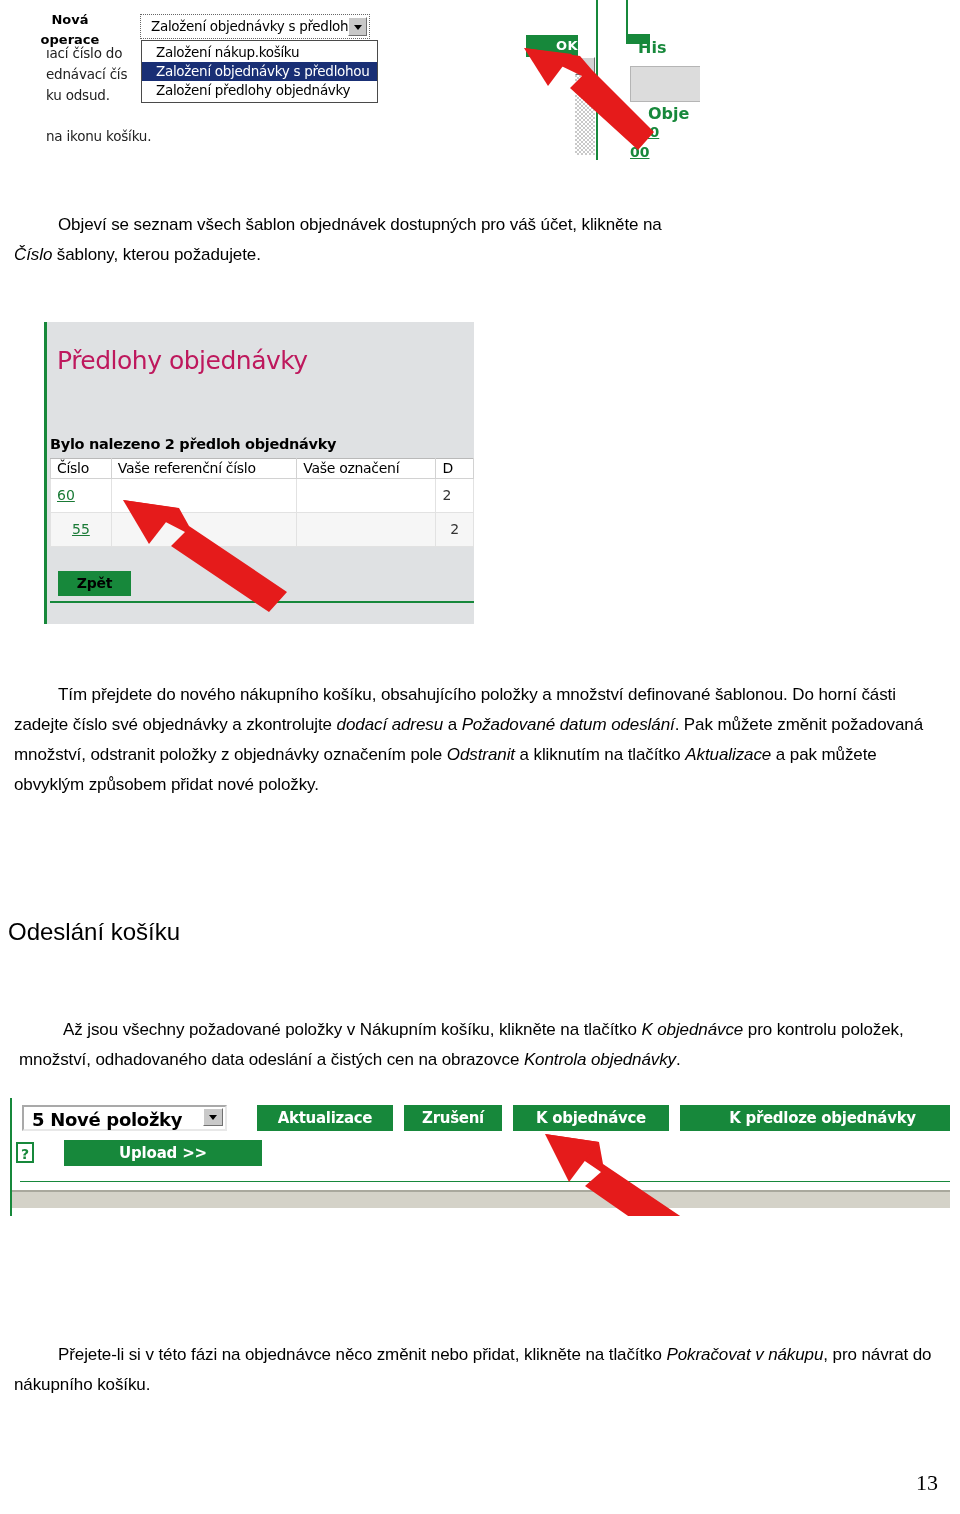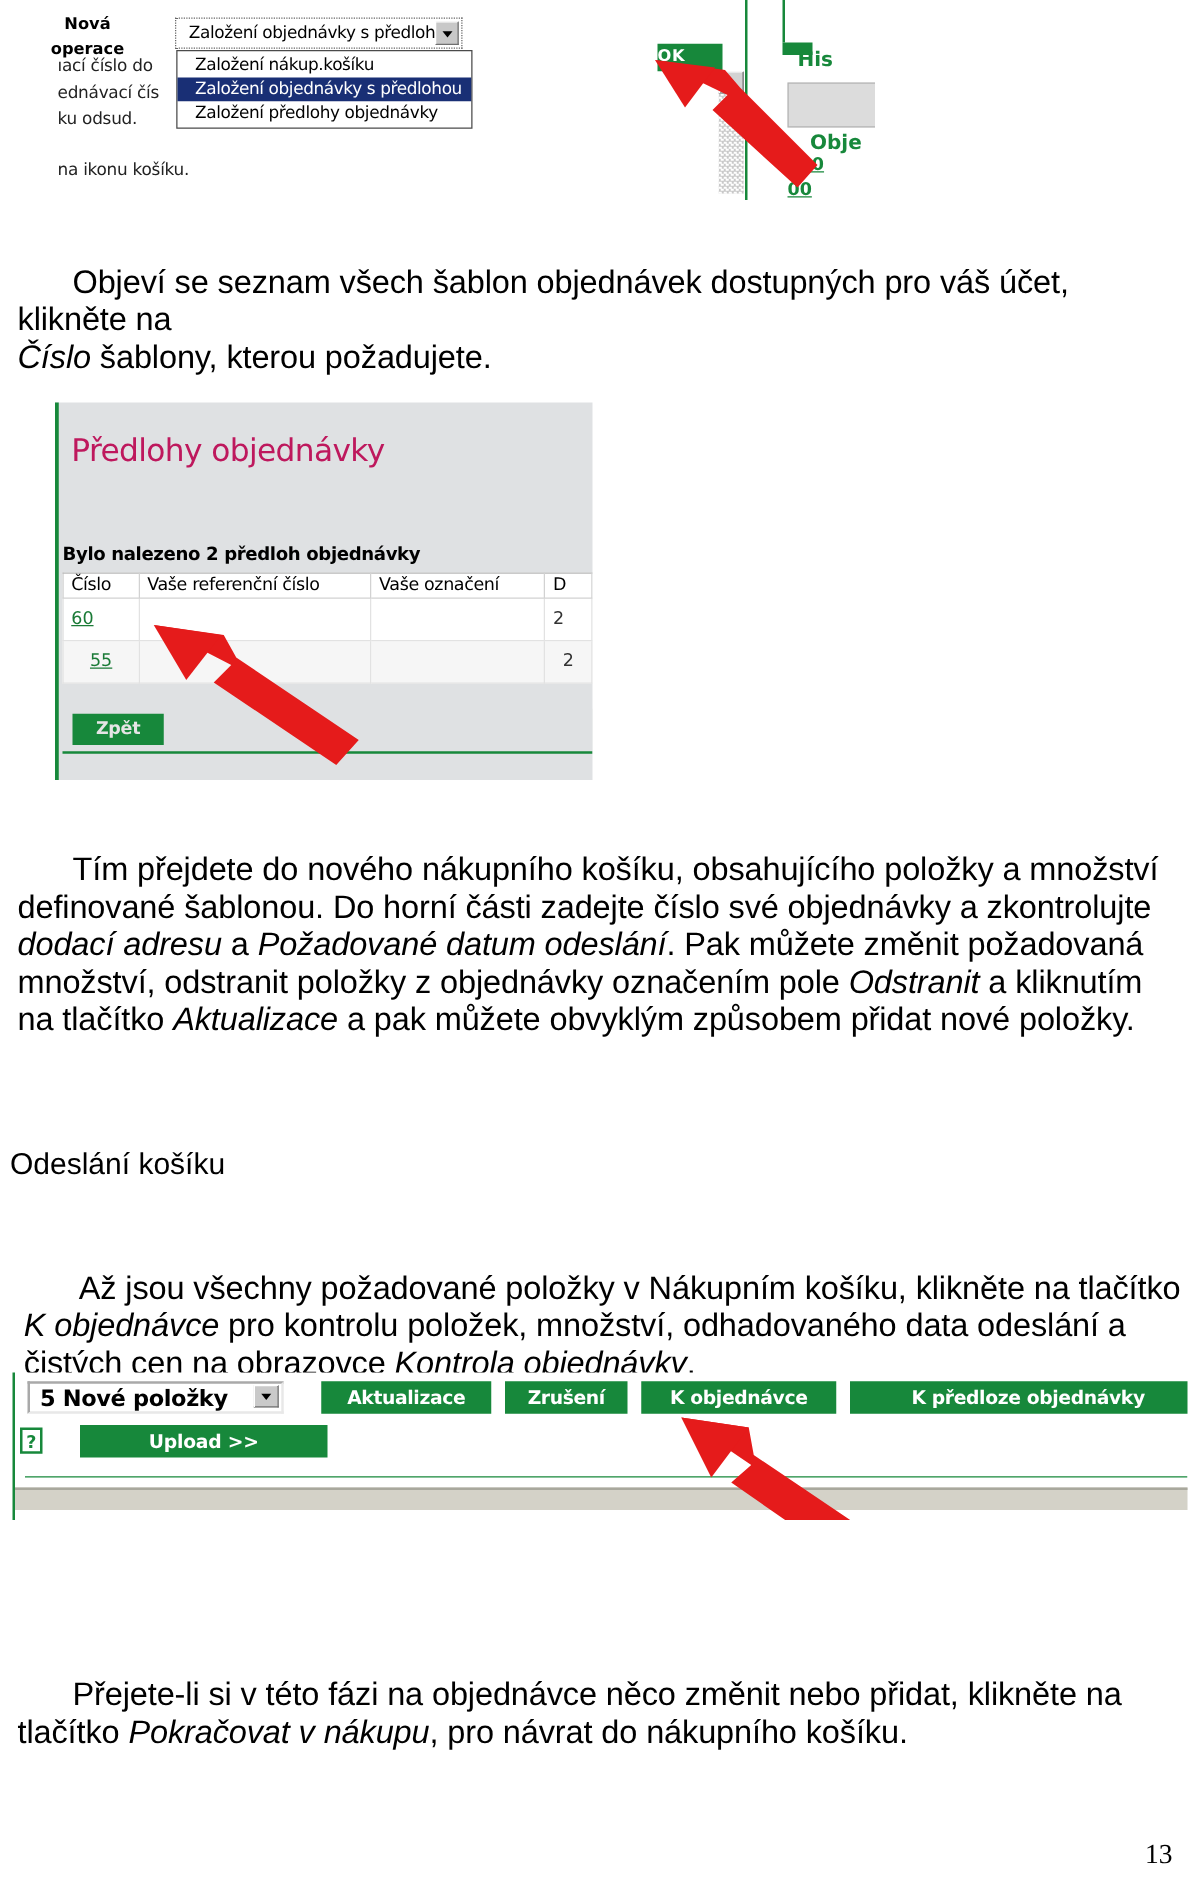--- a/index.html
+++ b/index.html
@@ -12,21 +12,21 @@
     height: 1514px;
     position: relative;
     font-family: "Liberation Sans", sans-serif;
     color: #000000;
     overflow: hidden;
   }
 
   
   .doc-para {
     position: absolute;
-    font-size: 26px;
+    font-size: 17px;
     line-height: 30px;
     color: #000;
     letter-spacing: -0.1px;
   }
   .doc-para i { font-style: italic; }
   .indent { display: inline-block; width: 44px; }
 
   .doc-heading {
     position: absolute;
     font-size: 24px;
@@ -122,21 +122,21 @@
   }
   .so-option.sel { background: #192f75; color: #ffffff; }
   .so-ok {
     position: absolute;
     left: 526px; top: 35px; width: 52px; height: 22px;
     background: #17883b;
     color: #ffffff;
     font-family: "DejaVu Sans", sans-serif;
     font-size: 13px;
     font-weight: bold;
-    text-align: left;
+    text-align: right;
     line-height: 22px;
     letter-spacing: 0.5px;
   }
   .so-vline {
     position: absolute;
     width: 2px;
     background: #17883b;
   }
   .so-scrollbtn {
     position: absolute;
@@ -237,21 +237,21 @@
     position: absolute;
     left: 3px; top: 245px; width: 424px; height: 36px;
     background: #dfe1e3;
     border-bottom: 2px solid #17883b;
     box-sizing: border-box;
   }
   .ot-back-btn {
     position: absolute;
     left: 8px; top: 4px; width: 73px; height: 25px;
     background: #17883b;
-    color: #e5e5e5;
+    color: #000000;
     font-family: "DejaVu Sans", sans-serif;
     font-size: 14px;
     font-weight: bold;
     text-align: center;
     line-height: 25px;
     letter-spacing: -0.2px;
   }
 
   
   #shot-cart-toolbar {

